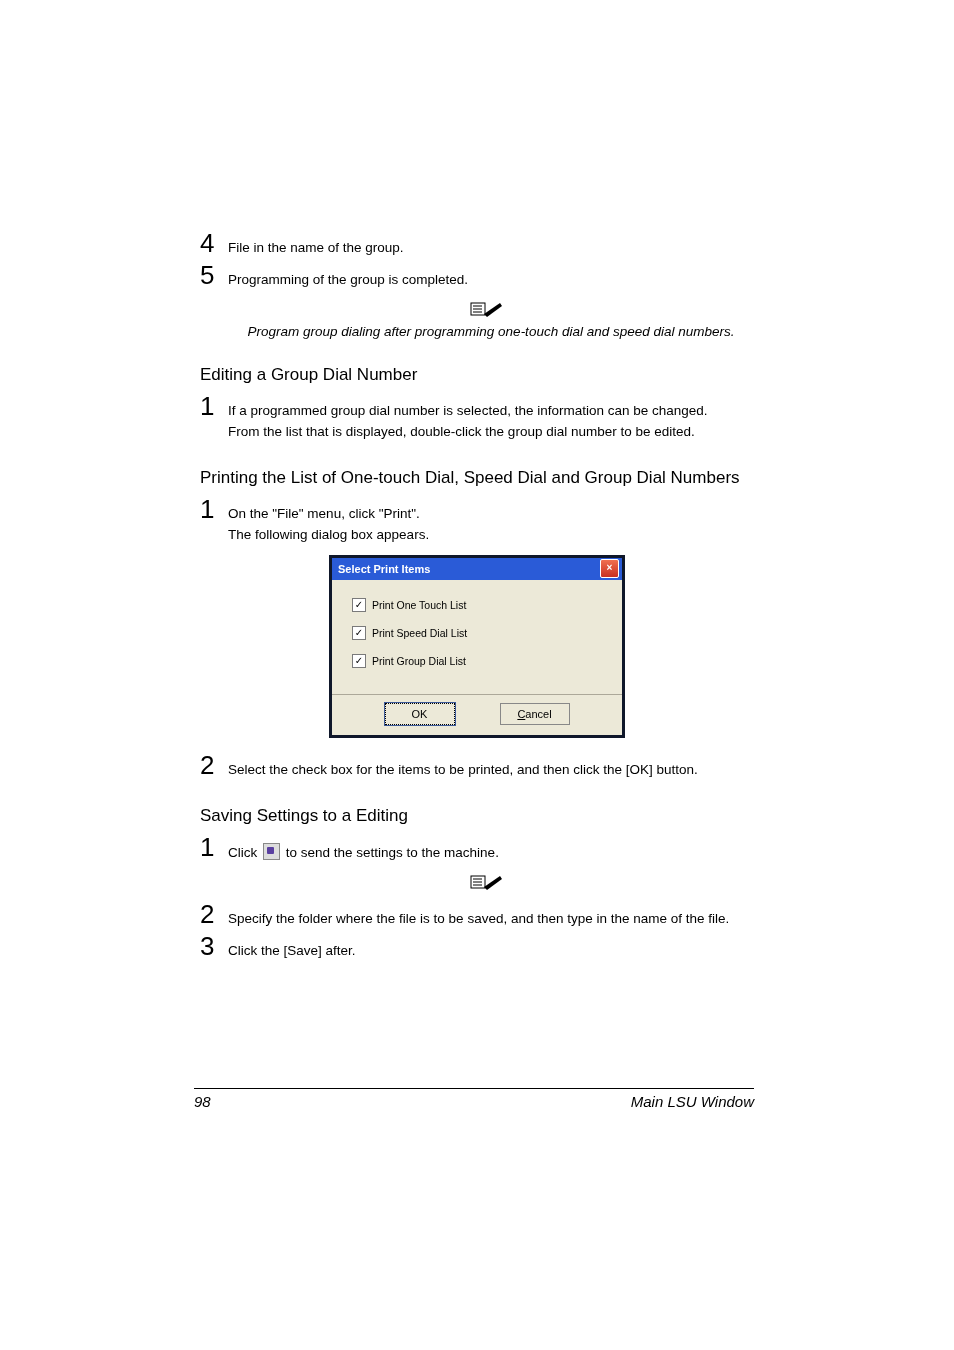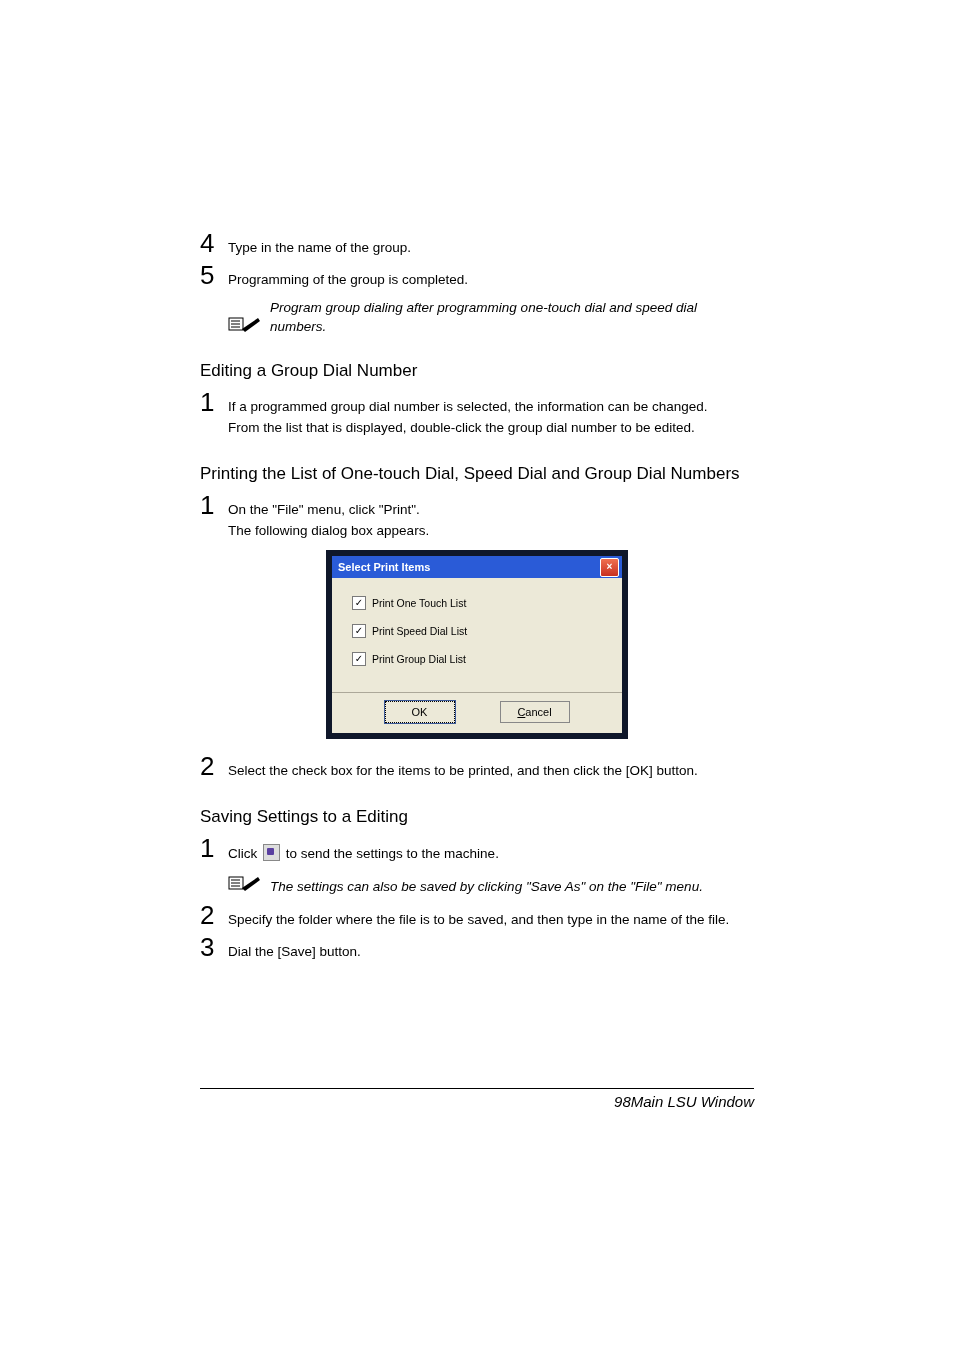--- a/index.html
+++ b/index.html
@@ -32,22 +32,23 @@
   }
   .step-body {
     font-size: 13.5px;
     line-height: 1.4;
     padding-top: 9px;
     flex: 1;
   }
   .step-body p { margin: 0 0 2px 0; }
   .note-row {
     display: flex;
-    align-items: flex-end;
+    align-items: center;
     margin: 6px 0 6px 28px;
+    flex-direction: column;
   }
   .note-icon {
     width: 42px;
     flex-shrink: 0;
   }
   .note-icon svg { margin-top: 2px; }
   .note-text {
     font-style: italic;
     font-size: 13.5px;
     line-height: 1.45;
@@ -58,21 +59,21 @@
     font-weight: normal;
     margin: 24px 0 8px 0;
   }
   .dialog-wrap {
     display: flex;
     justify-content: center;
     margin: 8px 0 14px 0;
   }
   .dialog {
     width: 290px;
-    border: 6px solid #0f172a;
+    border: 3px solid #0f172a;
     background: #ece9d8;
     font-family: Tahoma, Arial, sans-serif;
     font-size: 11px;
   }
   .titlebar {
     background: linear-gradient(#2a5bd7,#2a5bd7);
     color: #fff;
     display: flex;
     justify-content: space-between;
     align-items: center;
@@ -149,42 +150,42 @@
   .inline-icon::after{
     content:"";
     position:absolute;
     left:3px; top:3px;
     width:7px; height:7px;
     background:#5a3fa0;
     border-radius:1px;
   }
   .footer {
     position: absolute;
-    left: 200px;
+    left: 194px;
     right: 200px;
     bottom: 240px;
     border-top: 1px solid #000;
     padding-top: 4px;
     display: flex;
-    justify-content: flex-end;
+    justify-content: space-between;
     font-style: italic;
     font-size: 15px;
   }
   .footer .pnum { font-weight: normal; }
   .footer .title { font-weight: normal; }
 </style>
 </head>
 <body>
 
 <div class="page">
 
   <div class="step">
     <div class="step-num">4</div>
     <div class="step-body">
-      <p>Type in the name of the group.</p>
+      <p>File in the name of the group.</p>
     </div>
   </div>
 
   <div class="step">
     <div class="step-num">5</div>
     <div class="step-body">
       <p>Programming of the group is completed.</p>
     </div>
   </div>
 
@@ -272,34 +273,33 @@
   <div class="note-row">
     <div class="note-icon">
       <svg width="34" height="18" viewBox="0 0 34 18">
         <rect x="1" y="3" width="14" height="12" fill="none" stroke="#000" stroke-width="1"></rect>
         <line x1="3" y1="6" x2="12" y2="6" stroke="#000"></line>
         <line x1="3" y1="9" x2="12" y2="9" stroke="#000"></line>
         <line x1="3" y1="12" x2="12" y2="12" stroke="#000"></line>
         <path d="M14 14 L30 3 L32 6 L17 17 Z" fill="#000"></path>
       </svg>
     </div>
-    <div class="note-text">The settings can also be saved by clicking "Save As" on the "File" menu.</div>
   </div>
 
   <div class="step">
     <div class="step-num">2</div>
     <div class="step-body">
       <p>Specify the folder where the file is to be saved, and then type in the name of the file.</p>
     </div>
   </div>
 
   <div class="step">
     <div class="step-num">3</div>
     <div class="step-body">
-      <p>Dial the [Save] button.</p>
+      <p>Click the [Save] after.</p>
     </div>
   </div>
 
 </div>
 
 <div class="footer">
   <span class="pnum">98</span>
   <span class="title">Main LSU Window</span>
 </div>
 

